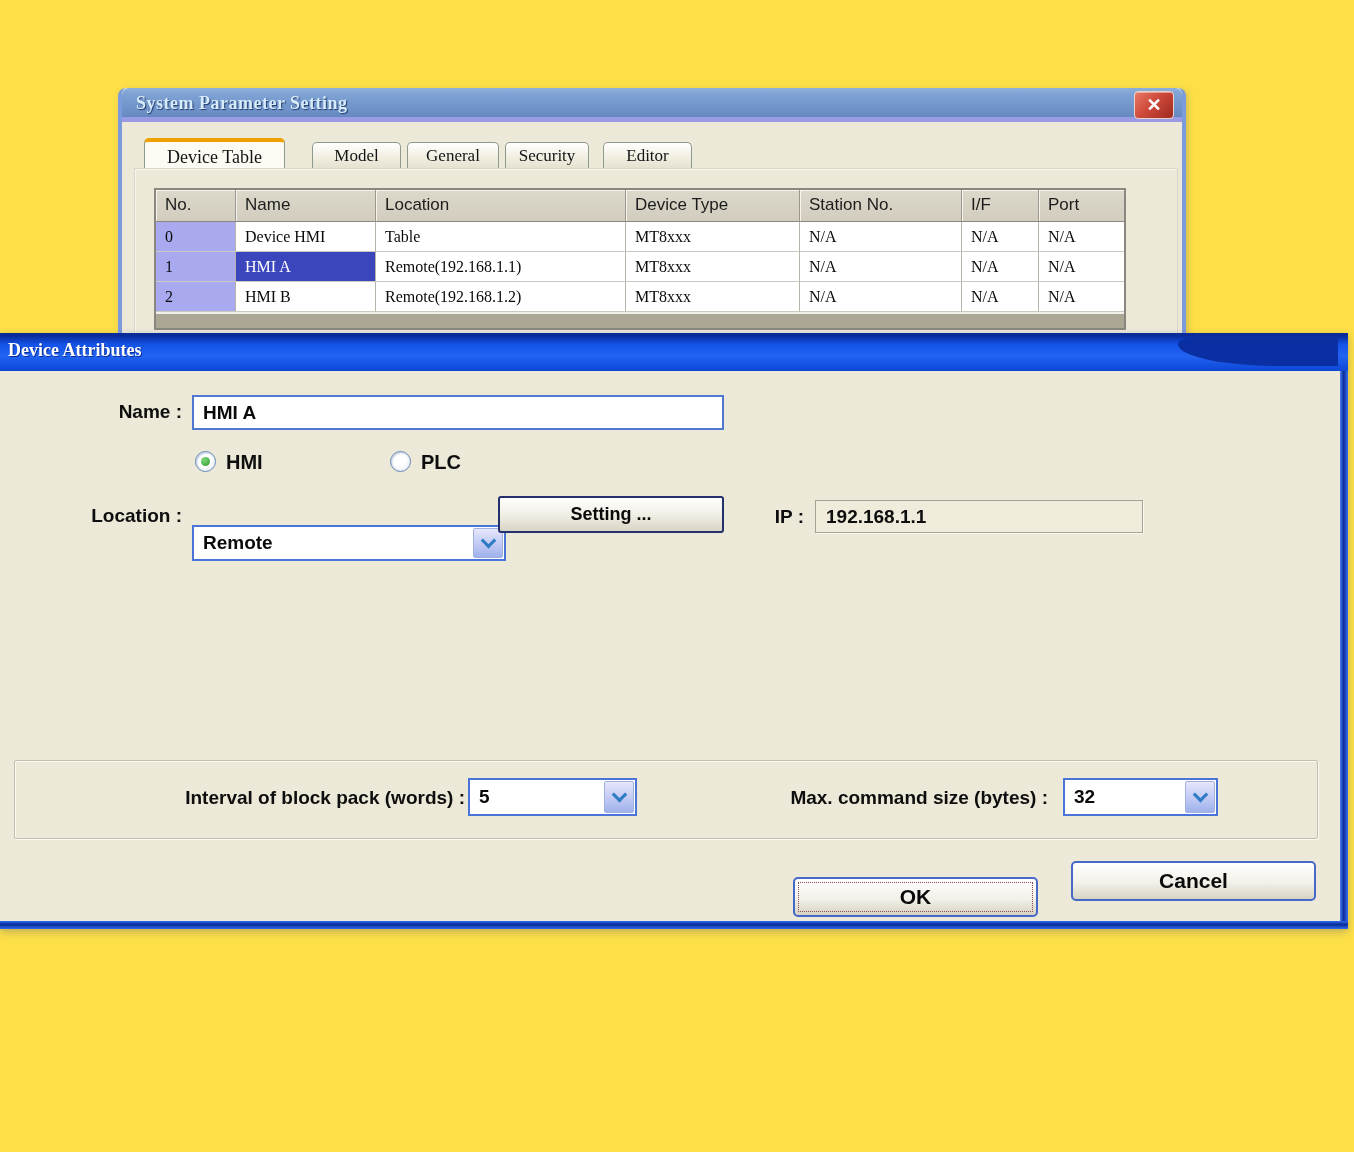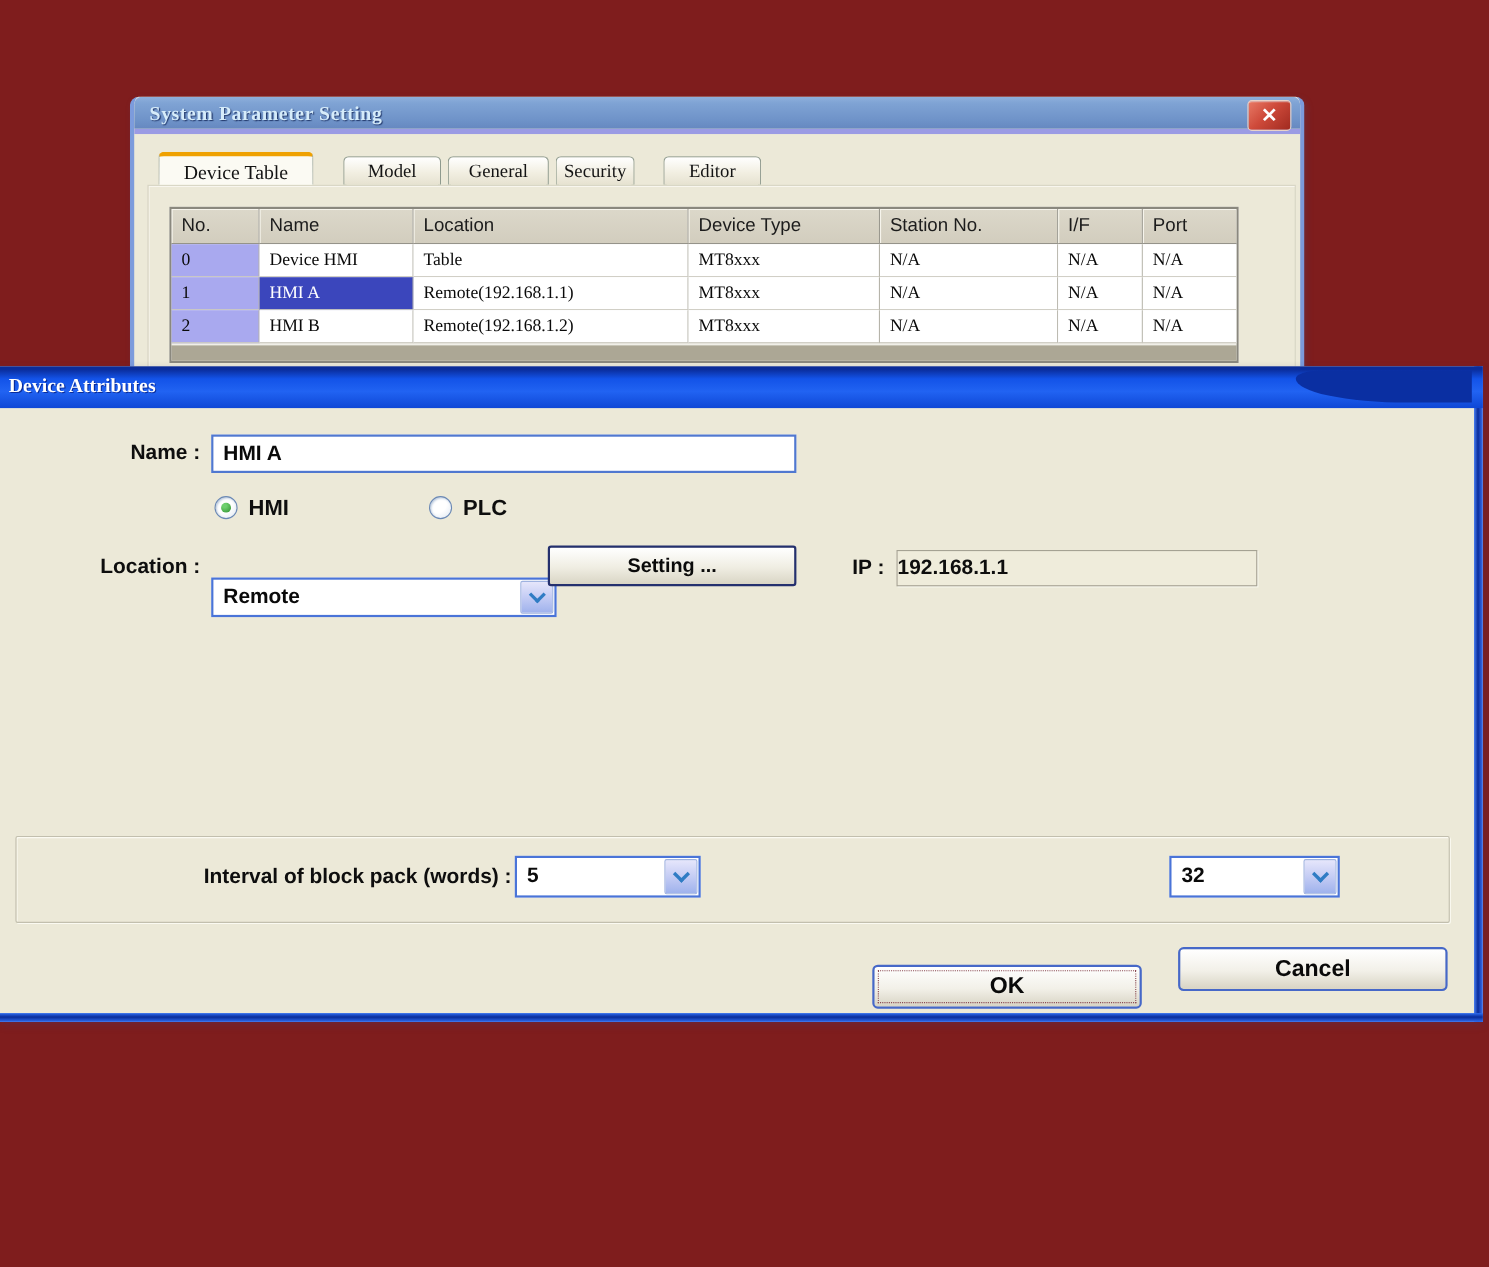--- a/index.html
+++ b/index.html
@@ -1,17 +1,17 @@
 <!DOCTYPE html>
 <html><head>
 <meta charset="utf-8">
 <style>
   * { box-sizing: border-box; margin: 0; padding: 0; }
   html,body { background:#ffffff; }
-  .stage { position:relative; width:1354px; height:1152px; background:#7f1d1d; overflow:hidden;
+  .stage { position:relative; width:1354px; height:1152px; background:#fde047; overflow:hidden;
            font-family:"Liberation Sans", sans-serif; }
 
   
   .spw { position:absolute; left:118px; top:88px; width:1068px; height:460px;
          background:#ECE9D8; border-left:4px solid #7C9BDC; border-right:4px solid #7C9BDC;
          border-radius:8px 8px 0 0; box-shadow:2px 2px 6px rgba(80,80,120,.25); }
   .spw-titlebar { position:relative; height:34px; border-radius:7px 7px 0 0;
          background:linear-gradient(180deg,#8FB0DC 0%,#7FA3D4 20%,#6E92C8 75%,#6688C0 100%);
          border-bottom:5px solid #9B9BE4; }
   .spw-title { position:absolute; left:14px; top:5px; font-family:"Liberation Serif", serif;
@@ -82,21 +82,21 @@
         background:linear-gradient(180deg,#E6E6FB 0%,#C4CCF4 50%,#9FB2EC 100%);
         display:flex; align-items:center; justify-content:center; }
   .chev { width:11px; height:11px; border-right:3px solid #2F7CC4; border-bottom:3px solid #2F7CC4;
         transform:rotate(45deg) translate(-2px,-2px); }
 
   .btn-setting { position:absolute; left:498px; top:163px; width:226px; height:37px; border:2px solid #24306E;
         border-radius:3px; background:linear-gradient(180deg,#FFFFFF 0%,#EFEDE2 55%,#D9D5C5 100%);
         font-weight:bold; font-size:18px; color:#0A0A0A; text-align:center; line-height:33px; cursor:pointer; }
   .field-ip { position:absolute; left:815px; top:167px; width:328px; height:33px; background:#EFECDB;
         border:1px solid #A5A293; box-shadow:1px 1px 0 #FBFAF2; font-weight:bold; font-size:19px;
-        line-height:31px; color:#0E0E0E; }
+        line-height:31px; padding-left:10px; color:#0E0E0E; }
 
   .group { position:absolute; left:14px; top:427px; width:1304px; height:79px; border:1px solid #C2BFAE;
         border-radius:2px; box-shadow:inset 1px 1px 0 #FBFAF2, 1px 1px 0 #FBFAF2; }
 
   .btn { position:absolute; width:245px; height:40px; border:2px solid #4668C8; border-radius:5px;
         background:linear-gradient(180deg,#FFFFFF 0%,#F2F0E8 55%,#D8D4C4 100%);
         font-weight:bold; font-size:21px; color:#0A0A0A; text-align:center; line-height:36px; cursor:pointer; }
   .btn-ok::after { content:""; position:absolute; inset:3px; border:1px dotted #8A4A52; }
 </style>
 </head>
@@ -107,21 +107,21 @@
   <div class="spw">
     <div class="spw-titlebar">
       <span class="spw-title">System Parameter Setting</span>
       <div class="spw-close">✕</div>
     </div>
 
     <div class="tabs">
       <div class="tab active" style="left:0; width:141px;">Device Table</div>
       <div class="tab" style="left:168px; width:89px;">Model</div>
       <div class="tab" style="left:263px; width:92px;">General</div>
-      <div class="tab" style="left:361px; width:72px;">Security</div>
+      <div class="tab" style="left:361px; width:84px;">Security</div>
       <div class="tab" style="left:459px; width:89px;">Editor</div>
     </div>
     <div class="tab-page"></div>
 
     <div class="dtable">
       <div class="trow">
         <div class="th">No.</div>
         <div class="th">Name</div>
         <div class="th">Location</div>
         <div class="th">Device Type</div>
@@ -197,20 +197,21 @@
     <div class="field-ip">192.168.1.1</div>
 
     <div class="group"></div>
     <div class="lbl" style="left:50px; top:450px; width:415px;">Interval of block pack (words) :</div>
     <div class="combo" style="left:468px; top:445px; width:169px; height:38px;">
       <span class="combo-value">5</span>
       <span class="combo-arrow">
           <span class="chev"></span>
         </span>
     </div>
+    <div class="lbl" style="left:665px; top:450px; width:383px;">Max. command size (bytes) :</div>
     <div class="combo" style="left:1063px; top:445px; width:155px; height:38px;">
       <span class="combo-value">32</span>
       <span class="combo-arrow">
           <span class="chev"></span>
         </span>
     </div>
 
     <div class="btn btn-ok" style="left:793px; top:528px;margin-top:16px;">OK</div>
     <div class="btn" style="left:1071px; top:528px;">Cancel</div>
   </div>

